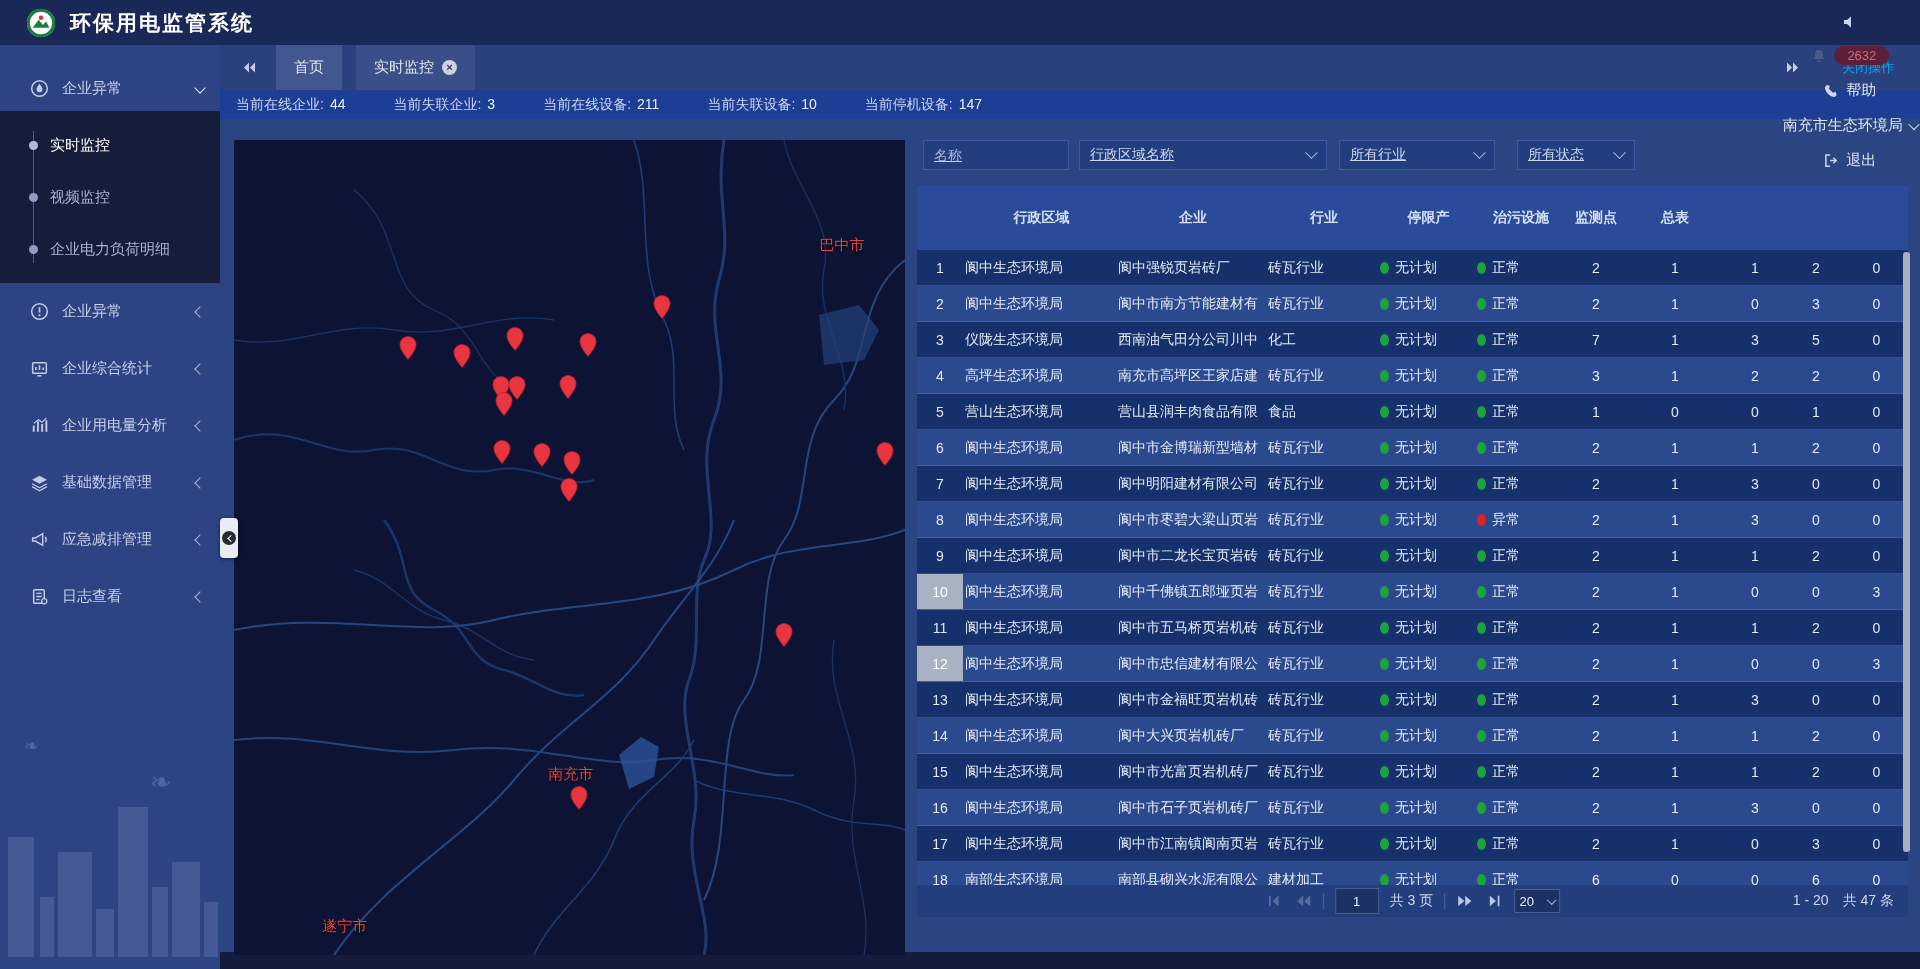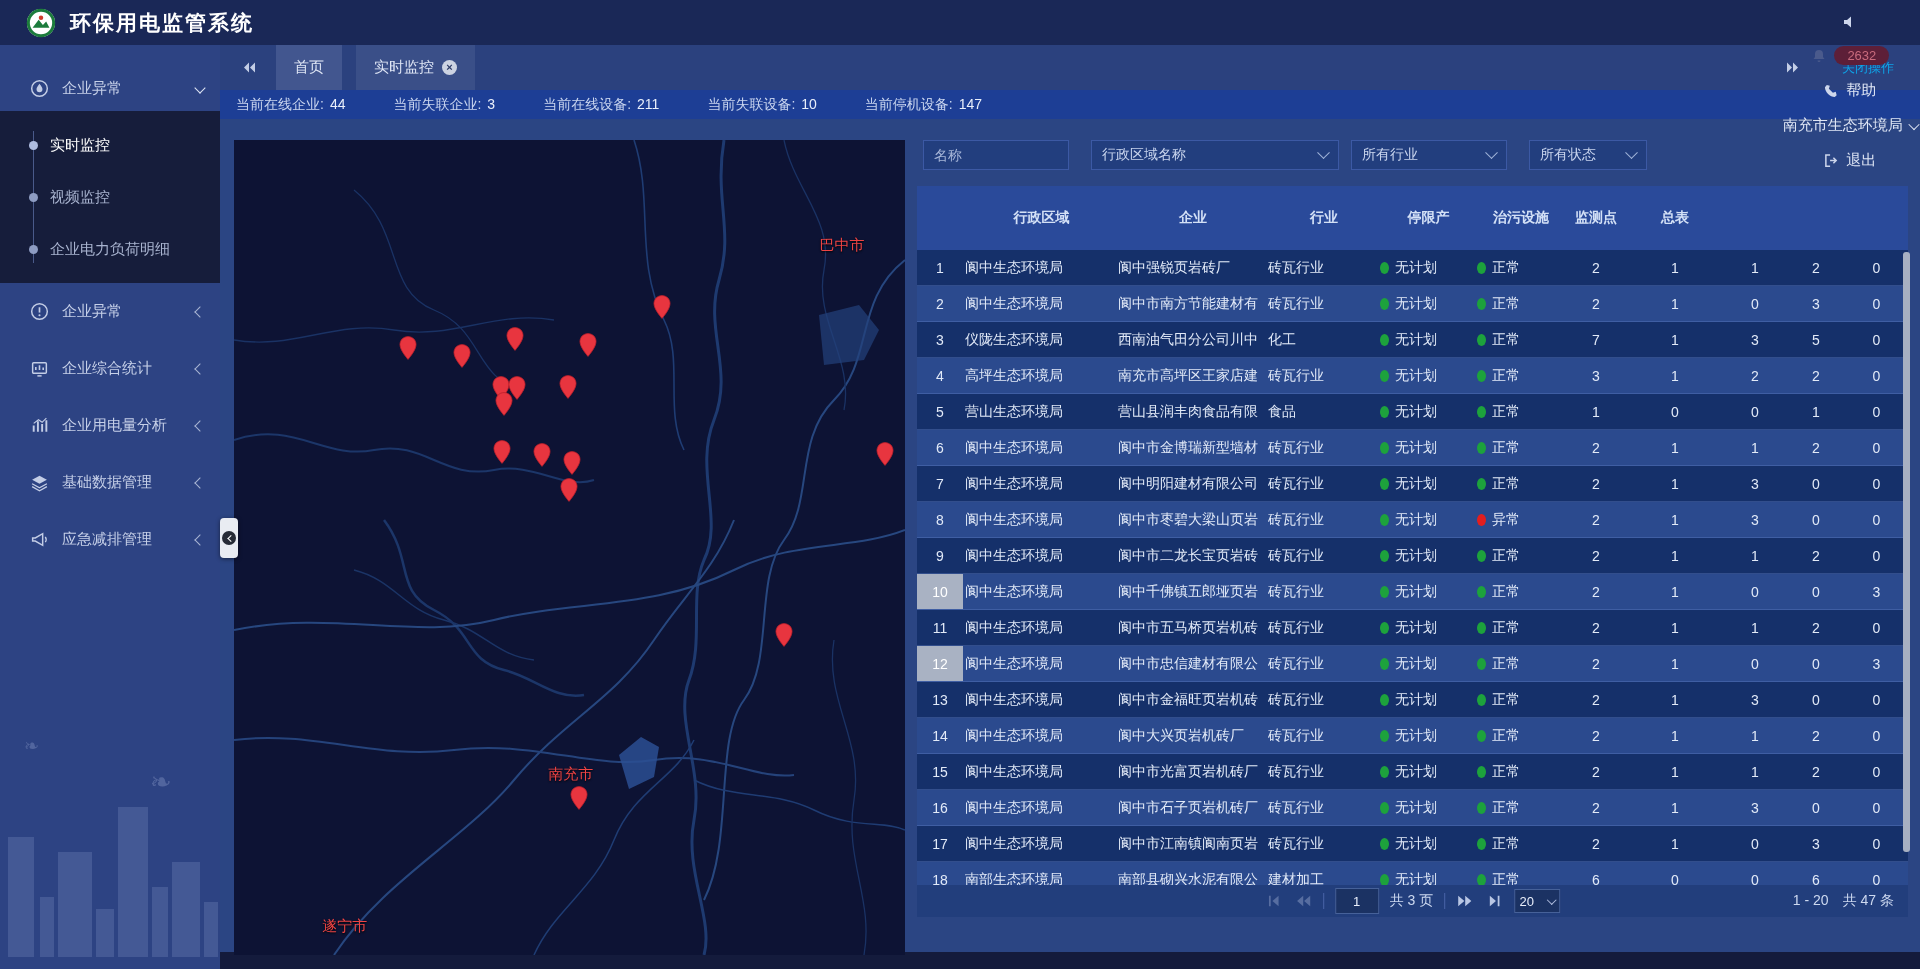--- a/index.html
+++ b/index.html
@@ -65,26 +65,26 @@
             border-radius:4px;display:flex;align-items:center;justify-content:center;z-index:25;
             box-shadow:0 1px 4px rgba(0,0,0,.5);cursor:pointer;}
   .collapse-handle .cin{width:14px;height:14px;border-radius:50%;background:#262b36;color:#fff;
             display:flex;align-items:center;justify-content:center;}
   .collapse-handle .cin span{display:inline-block;width:4px;height:4px;border-left:1.5px solid #fff;
             border-bottom:1.5px solid #fff;transform:rotate(45deg) translate(1px,-1px);}
   
   .panel{position:absolute;left:917px;top:140px;width:991px;height:780px;z-index:5;}
   .filters{display:flex;height:30px;padding-left:6px;}
   .ffield{background:#223e7e;border:1px solid #3c59a4;color:#c9d5ee;font-size:14px;box-sizing:border-box;
-          display:flex;align-items:center;justify-content:space-between;padding:0 10px;cursor:pointer;}
+          display:flex;align-items:center;justify-content:space-between;padding:0 10px;cursor:pointer;text-decoration:underline;}
   input.ffield{cursor:text;}
   .ffield .fc{width:8px;height:8px;border-right:1.6px solid #9fb2d8;border-bottom:1.6px solid #9fb2d8;
           transform:rotate(45deg) translate(-2px,-2px);}
   .f-name{width:146px;}
-  .f-region{width:248px;margin-left:22px;}
+  .f-region{width:248px;margin-left:10px;}
   .f-industry{width:156px;margin-left:12px;justify-content:space-between;}
   .f-status{width:118px;margin-left:22px;}
   input.ffield{outline:none;}
   input.ffield::placeholder{color:#a7b6d8;}
   
   .thead{position:absolute;left:0;top:46px;width:991px;height:64px;background:#2a4a9a;color:#d3e0f6;
          font-size:14px;font-weight:bold;display:flex;}
   .th{display:flex;align-items:center;justify-content:center;box-sizing:border-box;}
   .w-num{width:46px;}  .w-region{width:155px;padding-left:2px;} .w-company{width:150px;}
   .w-industry{width:112px;} .w-limit{width:97px;} .w-facility{width:88px;}
@@ -250,20 +250,29 @@
 
     <div class="side-item gap">
       <svg class="sicon" viewBox="0 0 18 18">
         <path d="M2.5 7.5v3h2.5l7 4v-11l-7 4z" fill="none" stroke="#c3cde6" stroke-width="1.4"></path>
         <path d="M14.5 6.5c1 1.5 1 3.5 0 5" fill="none" stroke="#c3cde6" stroke-width="1.3"></path>
       </svg>
       <span class="lbl">应急减排管理</span>
       <span class="chev-l"></span>
     </div>
 
+    <div class="side-item gap">
+      <svg class="sicon" viewBox="0 0 18 18">
+        <rect x="3.5" y="2.5" width="10" height="13" rx="1" fill="none" stroke="#c3cde6" stroke-width="1.4"></rect>
+        <path d="M6 6h5 M6 9h5 M6 12h3" stroke="#c3cde6" stroke-width="1.2"></path>
+        <circle cx="13.5" cy="13.5" r="2.4" fill="#2d4383" stroke="#c3cde6" stroke-width="1.2"></circle>
+      </svg>
+      <span class="lbl">日志查看</span>
+      <span class="chev-l"></span>
+    </div>
 
     <div class="skyline">
       <div class="b" style="left:8px;width:26px;height:120px;"></div>
       <div class="b" style="left:40px;width:14px;height:60px;"></div>
       <div class="b" style="left:58px;width:34px;height:105px;"></div>
       <div class="b" style="left:96px;width:18px;height:48px;"></div>
       <div class="b" style="left:118px;width:30px;height:150px;"></div>
       <div class="b" style="left:152px;width:16px;height:70px;"></div>
       <div class="b" style="left:172px;width:28px;height:95px;"></div>
       <div class="b" style="left:204px;width:14px;height:55px;"></div>

